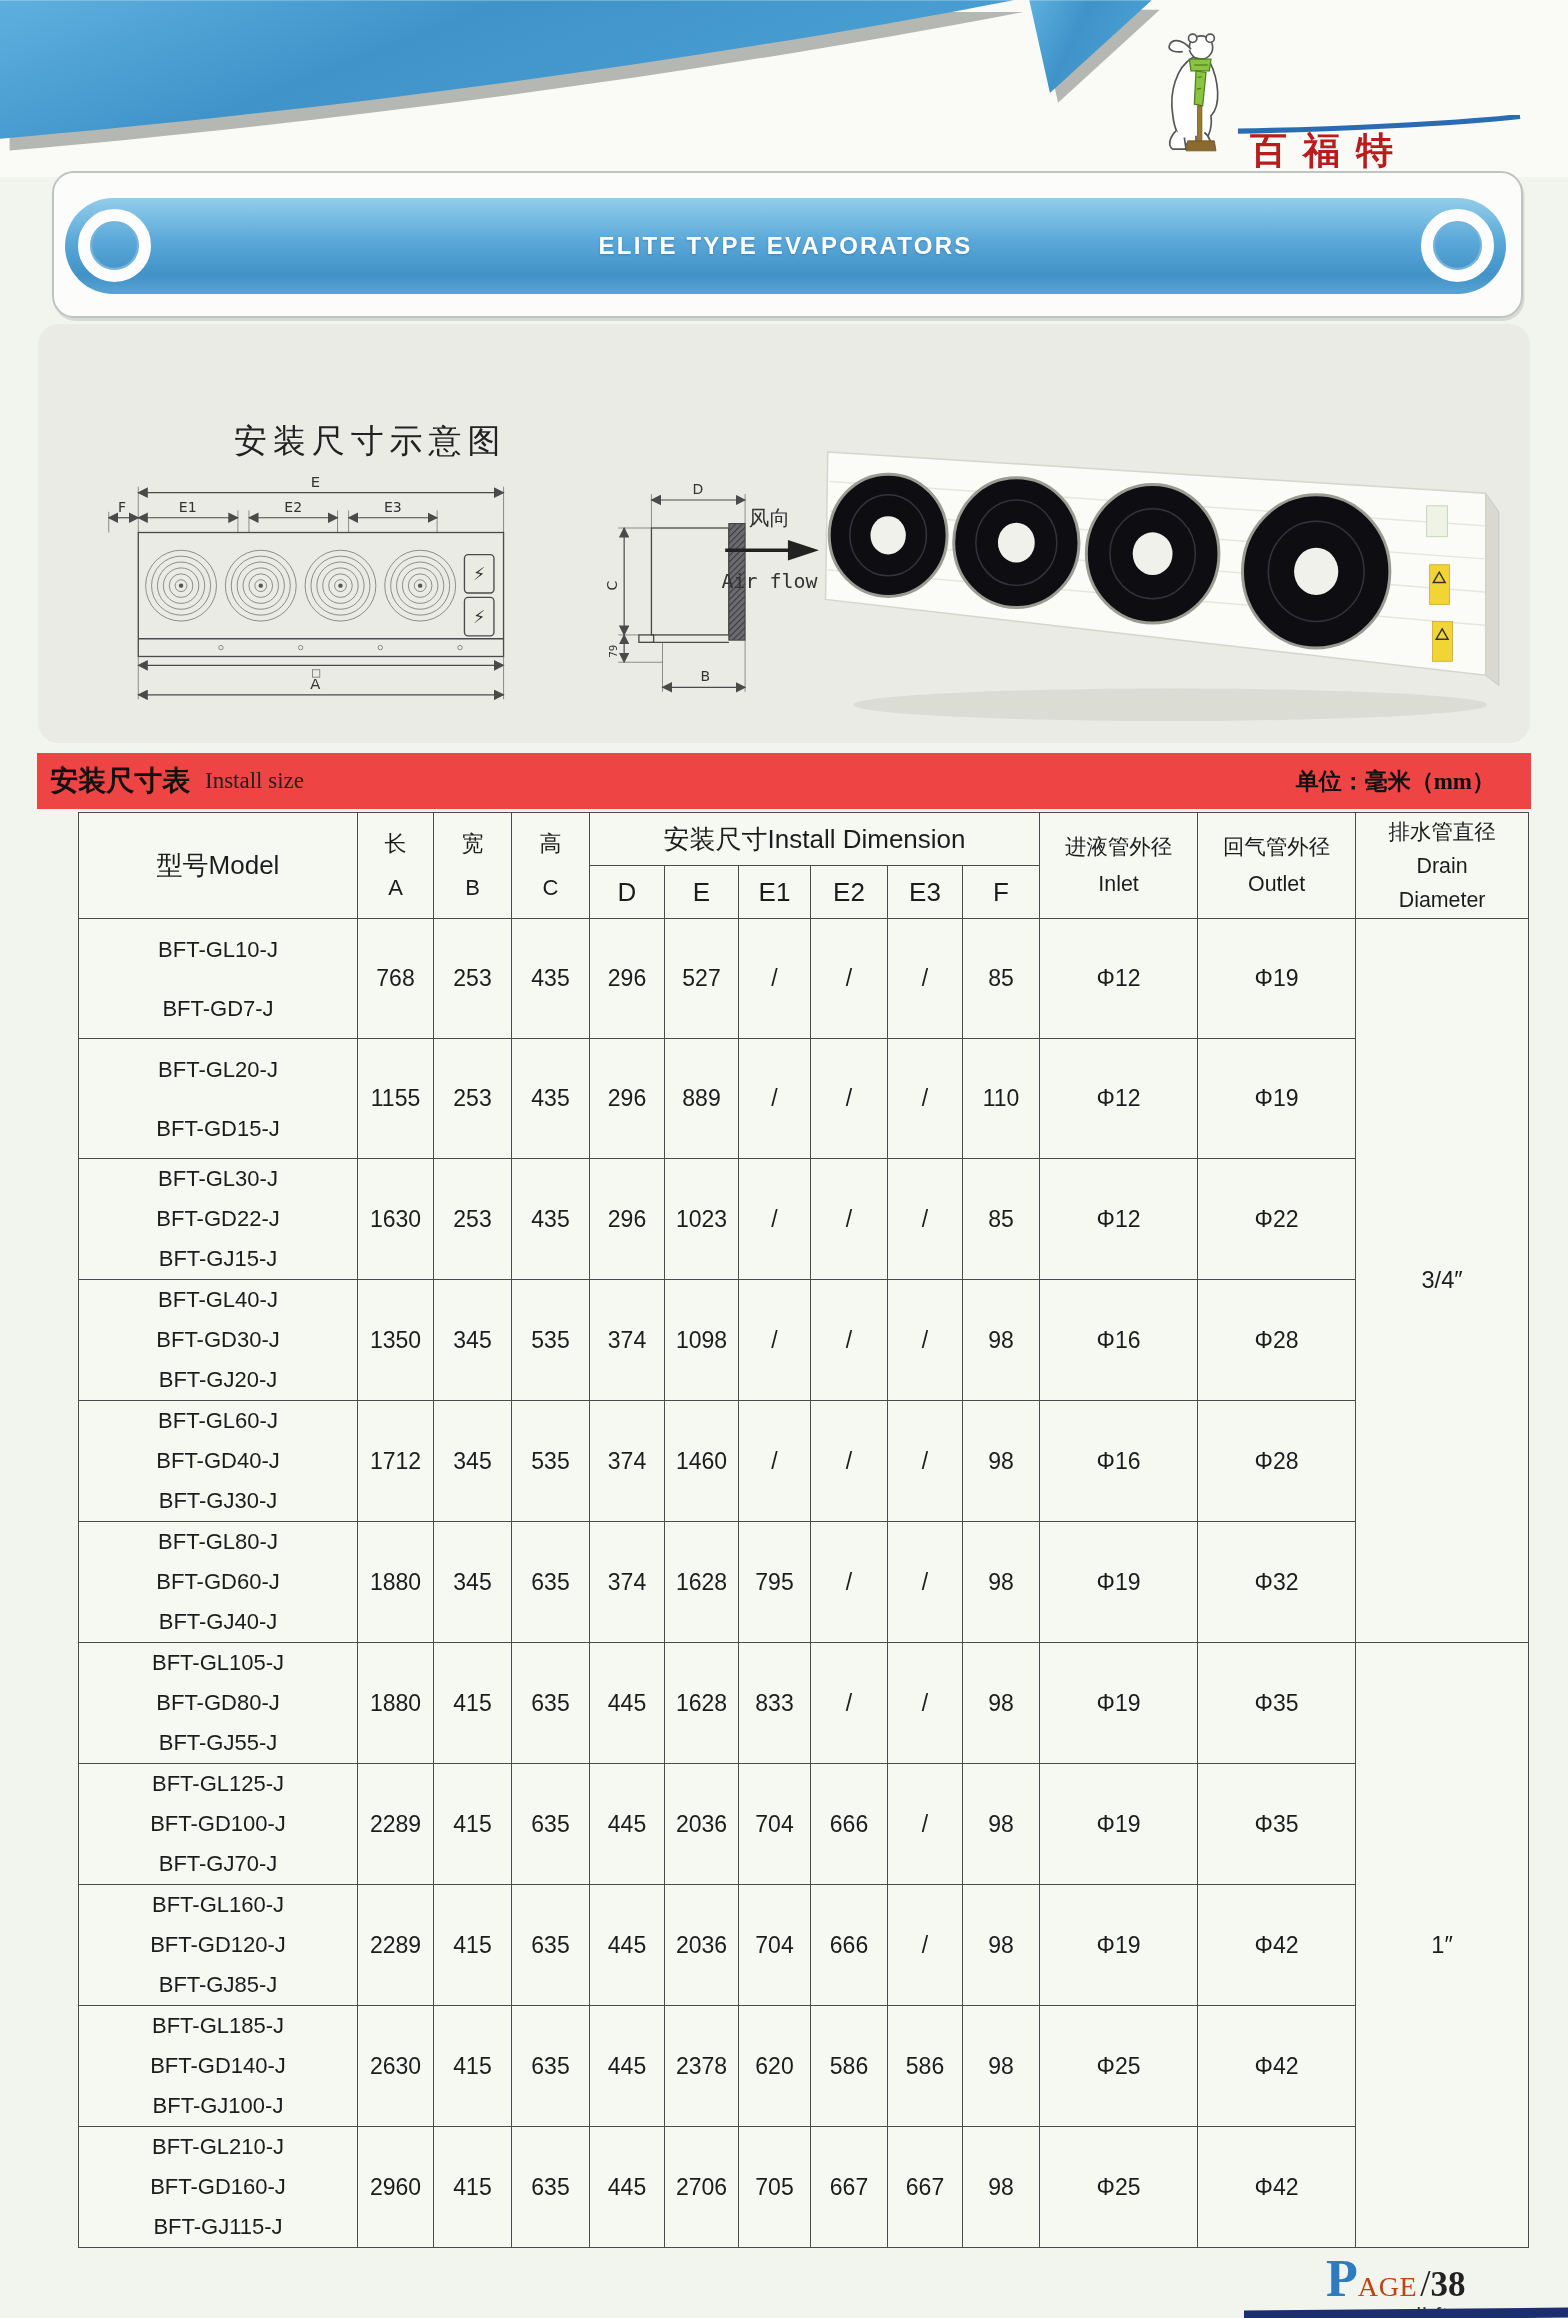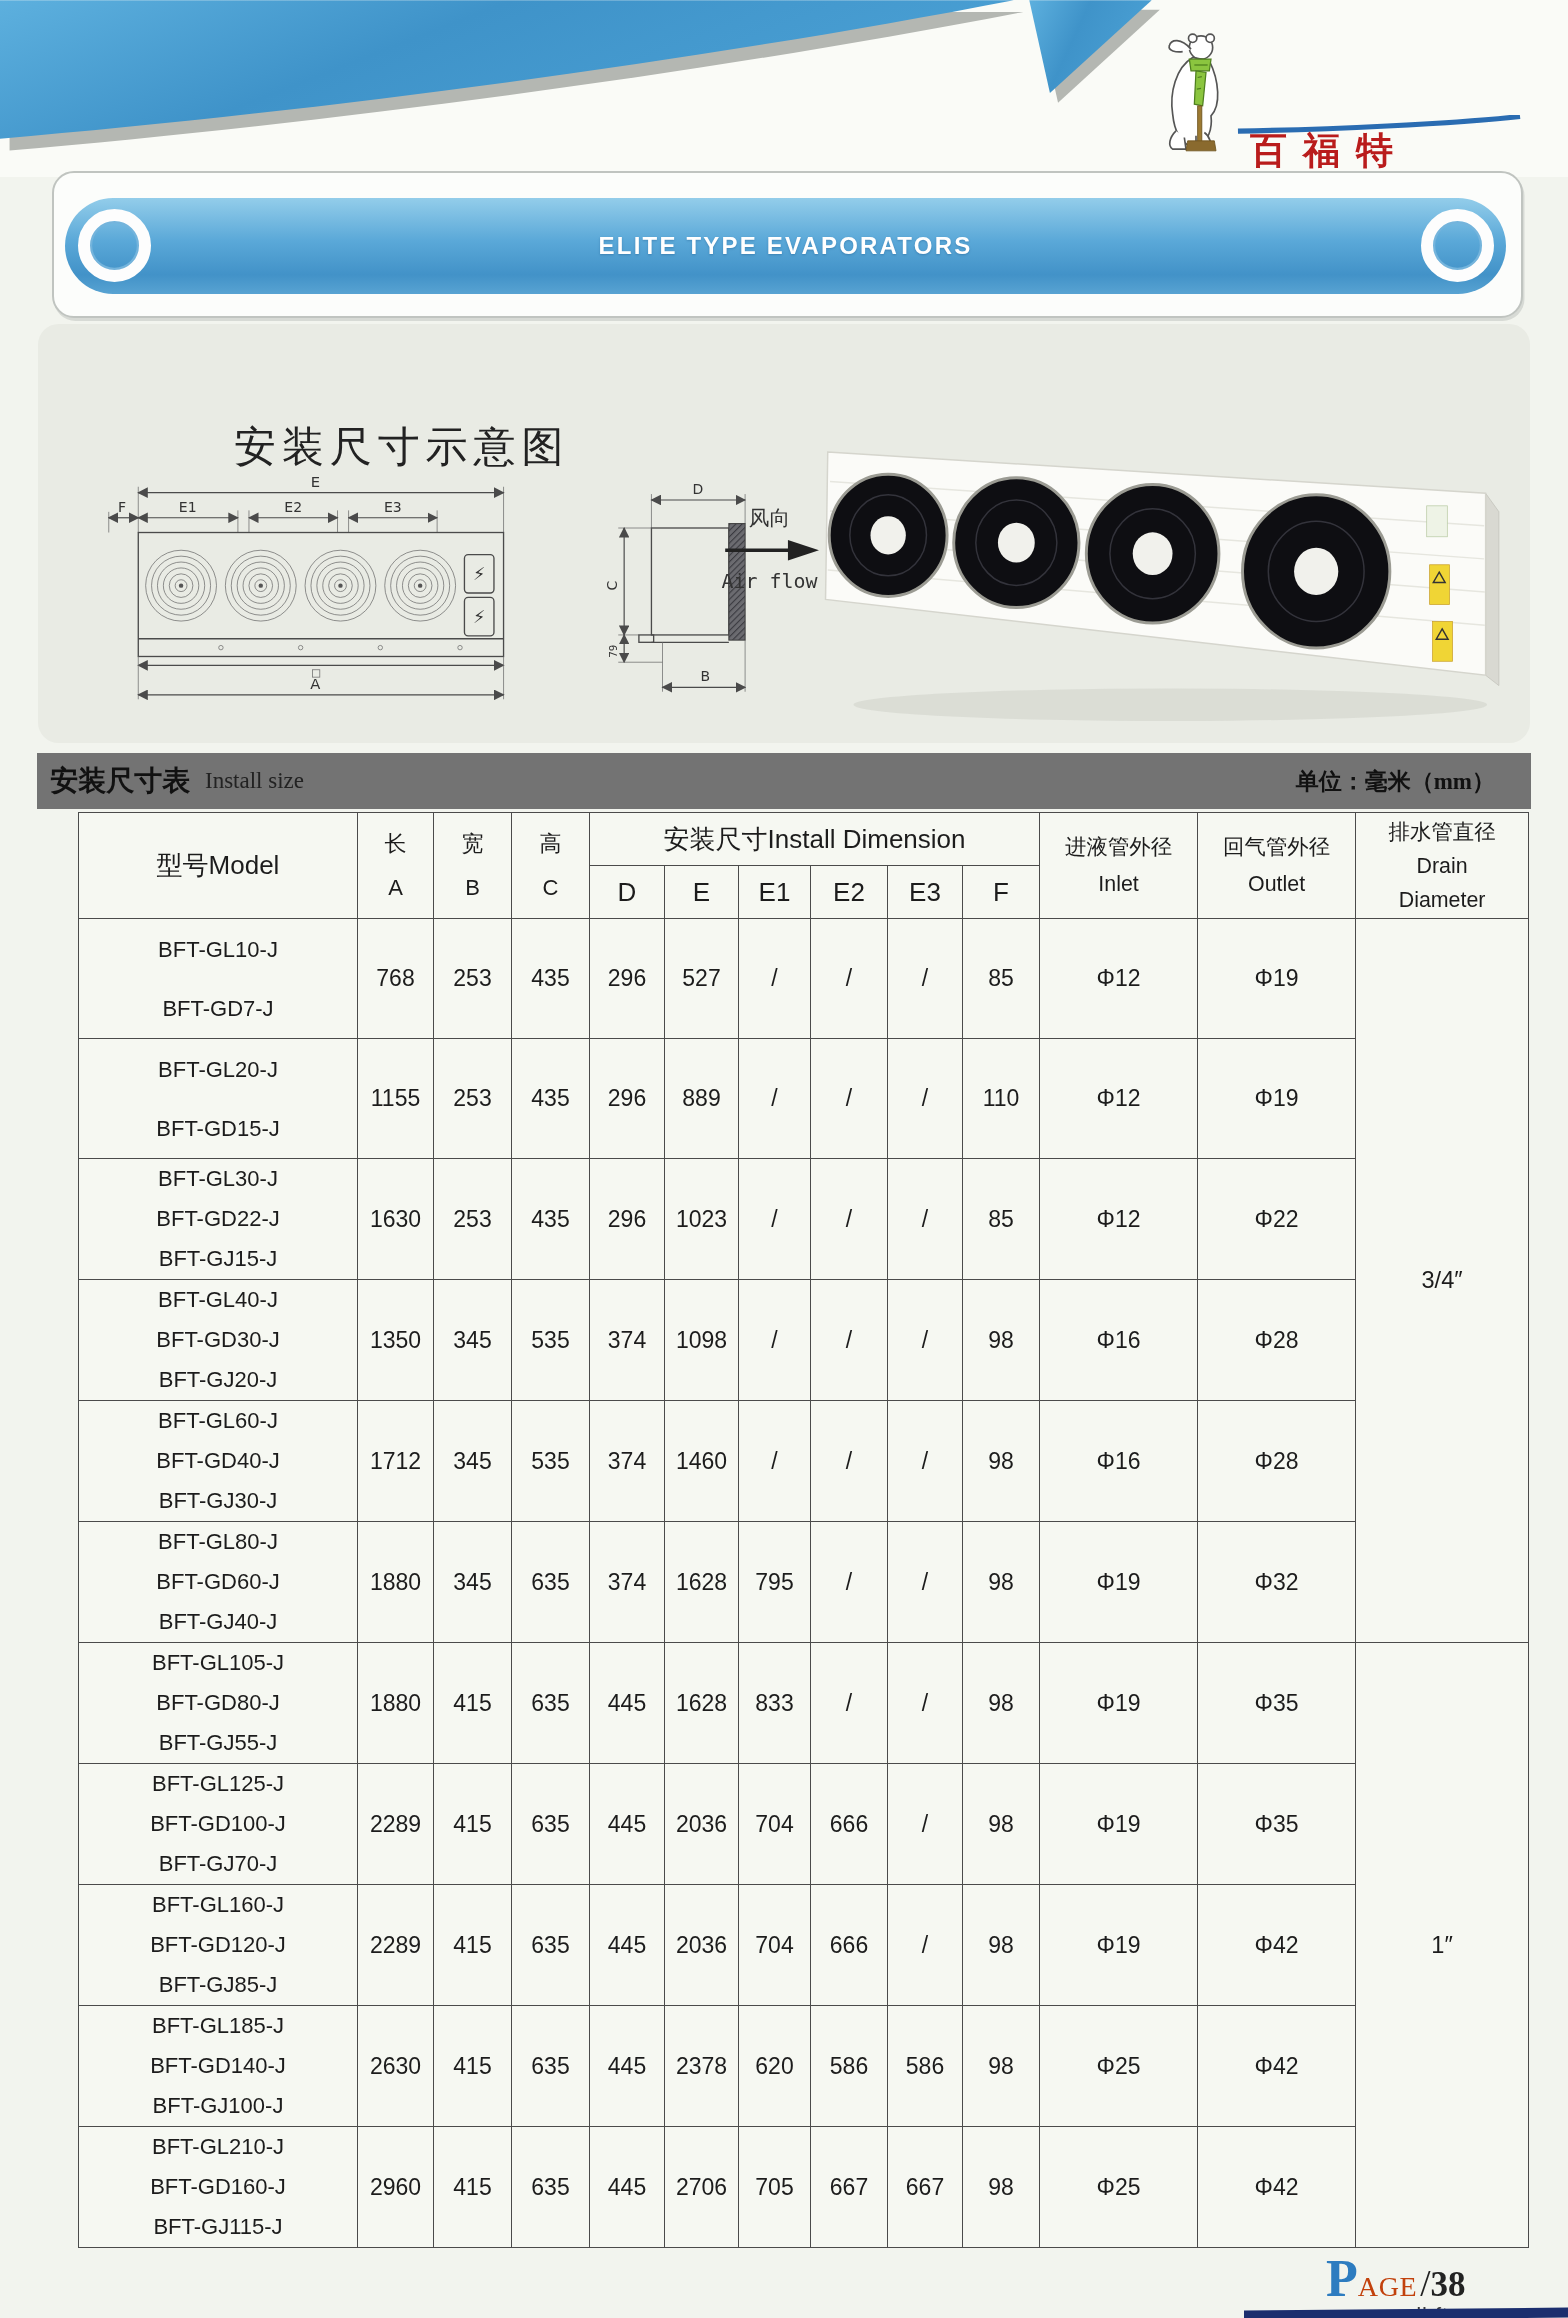--- a/index.html
+++ b/index.html
@@ -31,33 +31,33 @@
   .ring{position:absolute;top:209px;width:49px;height:49px;border:12.5px solid #fdfdfd;border-radius:50%;
         box-shadow:0 0 0 2.2px #74b4dc inset;}
   #ringL{left:78px;} #ringR{left:1421px;}
   #btitlecn{font-size:44px;font-weight:bold;color:#ffffff;letter-spacing:11.8px;
             text-shadow:0 1.5px 2.9px rgba(10,60,110,.35);line-height:49px;}
   #btitleen{font-size:24px;font-weight:bold;color:#ffffff;letter-spacing:2.2px;line-height:29.5px;
             text-shadow:0 0.7px 2.2px rgba(10,60,110,.3);}
 
   
   #panel{left:38px;top:324px;width:1492px;height:419px;background:#e9ebe4;border-radius:20.6px;}
-  #dtitle{left:234px;top:419px;font-size:42px;letter-spacing:5.9px;color:#222;}
+  #dtitle{left:234px;top:419px;font-size:33px;letter-spacing:5.9px;color:#222;}
   #frontsvg{left:94px;top:469px;}
   #sidesvg{left:596px;top:469px;}
   #airflow{left:714px;top:503px;}
   #photo{left:824px;top:441px;}
   svg text{font-family:"DejaVu Sans",sans-serif;fill:#333;}
   .dim{stroke:#4a4a4a;stroke-width:1.6;fill:none;}
   .thin{stroke:#6a6a6a;stroke-width:1;fill:none;}
   .draw{stroke:#4a4a4a;stroke-width:1.8;fill:none;}
   .mono{font-family:"DejaVu Sans Mono",monospace;}
 
   
-  #secbar{left:37px;top:753px;width:1494px;height:56px;background:#737373;display:flex;
+  #secbar{left:37px;top:753px;width:1494px;height:56px;background:#ef4444;display:flex;
           align-items:center;}
   #sec-cn{font-size:28px;font-weight:bold;margin-left:13.3px;color:#111;}
   #sec-en{font-size:23px;font-family:"Liberation Serif","DejaVu Serif",serif;margin-left:14.7px;color:#222;}
   #sec-unit{font-size:23px;font-family:"Liberation Serif","DejaVu Serif",serif;font-weight:bold;
             margin-left:auto;margin-right:36px;color:#111;}
 
   
   #tbl{left:78px;top:812px;width:1451px;border-collapse:collapse;table-layout:fixed;
        background:#f6f8f2;}
   #tbl th,#tbl td{border:1.5px solid #4b4b4b;text-align:center;vertical-align:middle;

